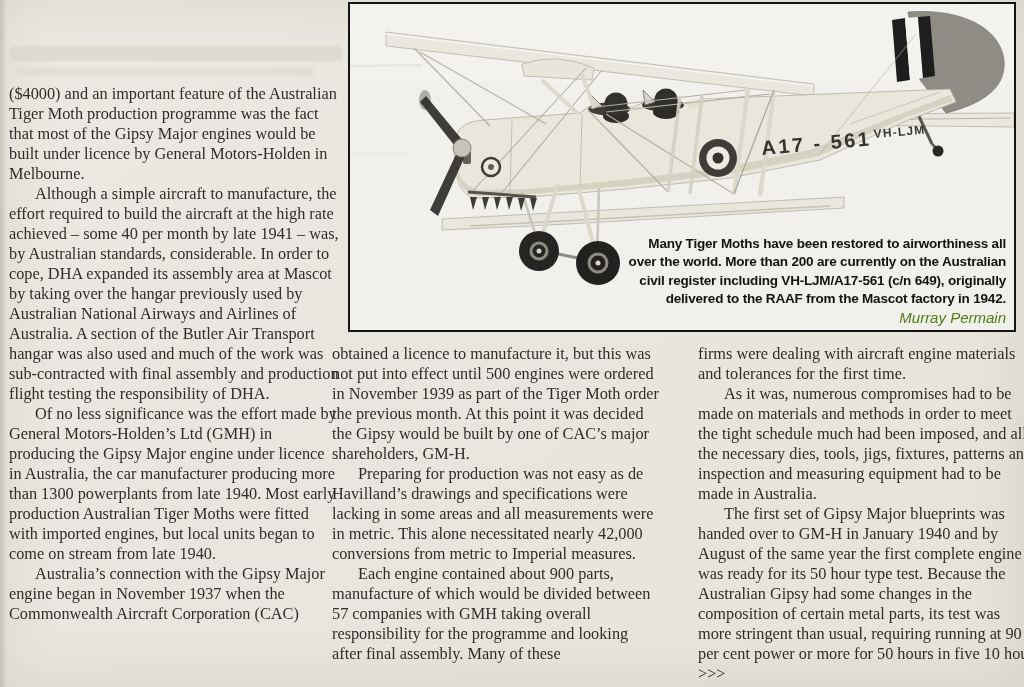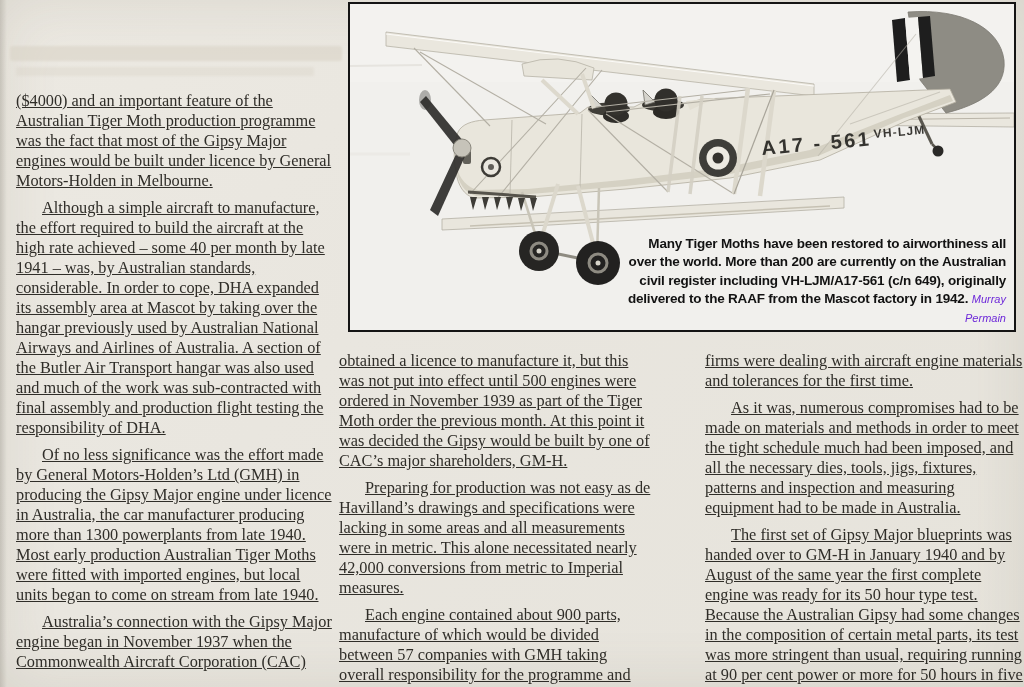--- a/index.html
+++ b/index.html
@@ -10,21 +10,21 @@
     box-shadow:inset 0 0 60px rgba(115,105,85,.14);
     font-family:"Liberation Serif","DejaVu Serif",serif;
     color:#2f2d28;
   }
   .page::before{
     content:"";position:absolute;left:0;top:0;width:7px;height:100%;
     background:linear-gradient(90deg,rgba(90,84,72,.20),rgba(90,84,72,0));
   }
   
   .col{position:absolute;font-size:16.3px;line-height:20px;text-align:left;}
-  .col p{margin:7px;text-decoration:underline;}
+  .col p{margin:0;}
   .col p.indent{text-indent:26px;}
   .col-left{left:9px;top:84px;width:332px;}
   .col-mid{left:332px;top:344px;width:330px;}
   .col-right{left:698px;top:344px;width:336px;}
   
   .ghost{position:absolute;filter:blur(1.3px);border-radius:2px;pointer-events:none;}
   .ghost-band{left:10px;top:46px;width:332px;height:15px;background:#d8d2c4;opacity:.55;}
   .ghost-line{left:16px;top:67px;width:298px;height:9px;background:#d6d0c3;opacity:.33;}
   
   figure.photo{
@@ -32,21 +32,21 @@
     border:2px solid #141414;box-sizing:border-box;background:#f1f0ed;
   }
   figure.photo svg{position:absolute;left:0;top:0;width:664px;height:326px;display:block;}
   .caption{
     position:absolute;right:8px;top:231px;width:384px;text-align:right;
     font-family:"Liberation Sans","DejaVu Sans",sans-serif;
     font-size:13.5px;line-height:18.4px;font-weight:bold;color:#121212;
     letter-spacing:-0.2px;
   }
   .caption .credit{
-    font-style:italic;font-weight:normal;font-size:11px;color:#6d28d9;letter-spacing:0;
+    font-style:italic;font-weight:normal;font-size:15px;color:#4d7c0f;letter-spacing:0;
   }
   .svgtext{font-family:"Liberation Sans","DejaVu Sans",sans-serif;font-weight:bold;}
 </style>
 </head>
 <body>
 
 <div class="page">
 
   <div class="ghost ghost-band"></div>
   <div class="ghost ghost-line"></div>

